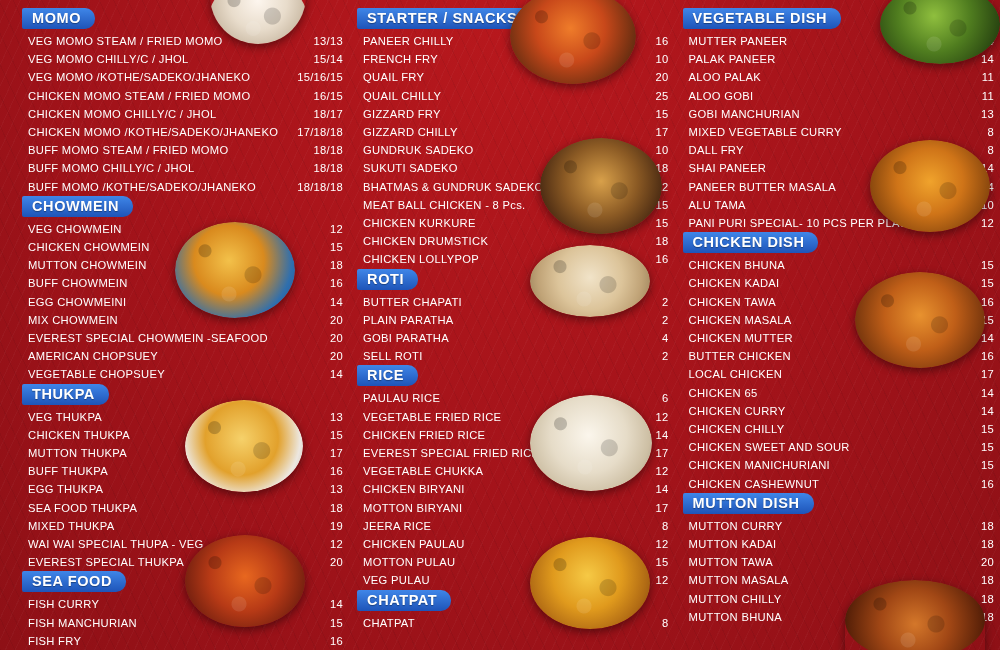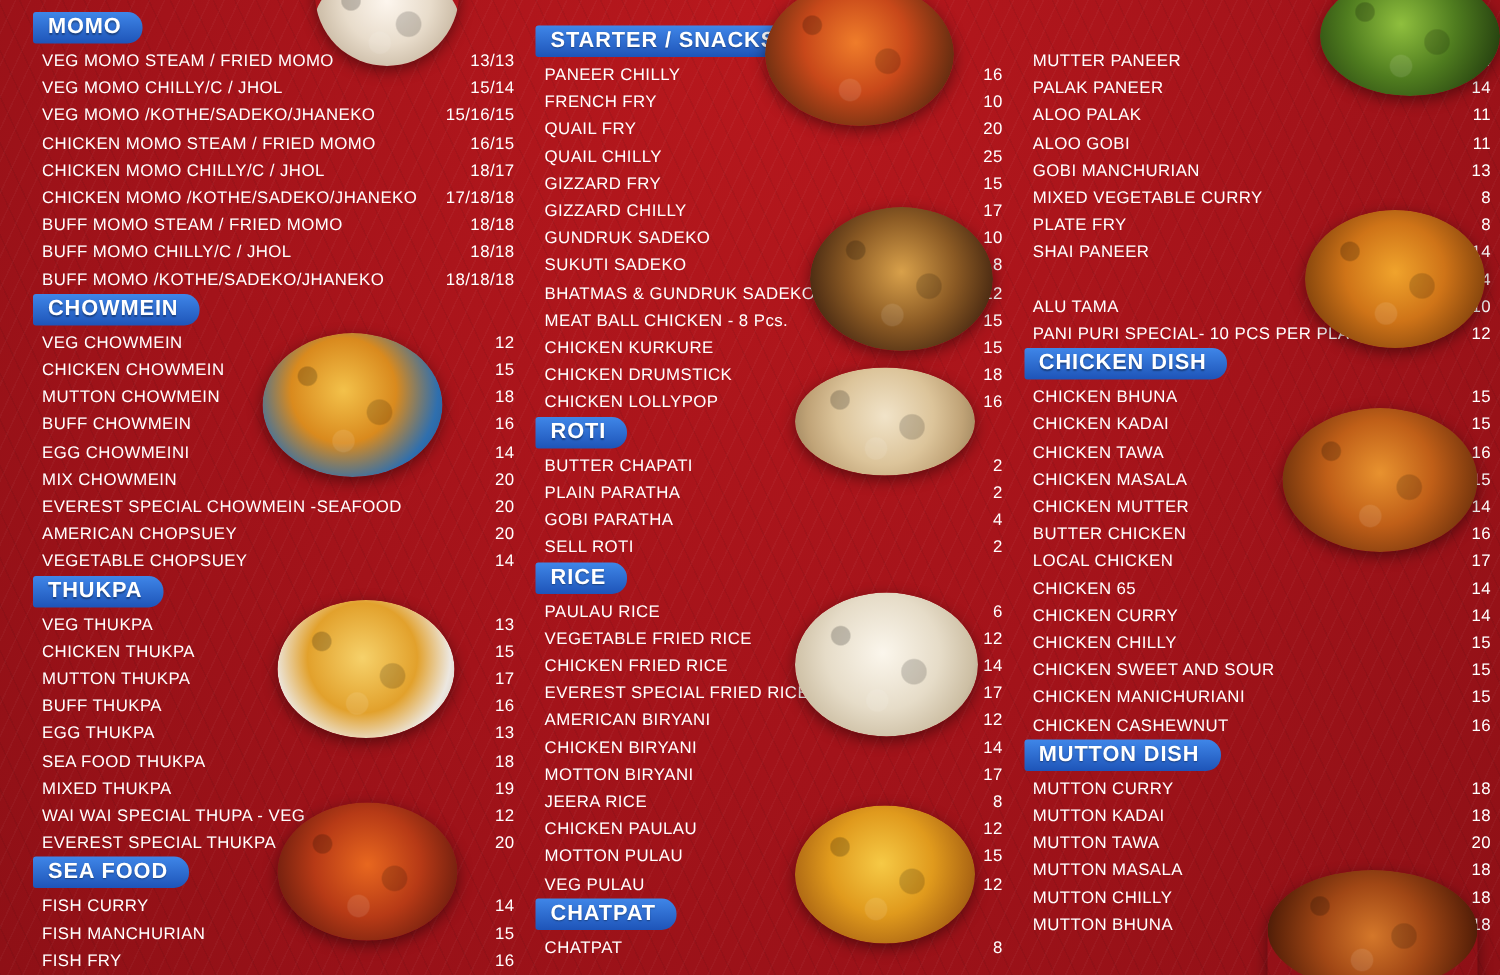--- a/index.html
+++ b/index.html
@@ -18,21 +18,20 @@
       repeating-linear-gradient(65deg, rgba(0,0,0,0.05) 0px, rgba(0,0,0,0.05) 1px, rgba(0,0,0,0) 1px, rgba(0,0,0,0) 13px),
       radial-gradient(ellipse at 50% 0%, #b8181d 0%, #a3131a 55%, #8e1016 100%);
     pointer-events:none;
   }
   .page{position:absolute;inset:0;}
 
   .columns{
     position:absolute;
     top:8px;left:0;right:0;bottom:0;
     display:flex;
-    align-items:center;
   }
   .col{position:relative;}
   .col-1{width:340px;padding-left:22px;}
   .col-2{width:330px;padding-left:8px;}
   .col-3{width:330px;padding-left:8px;}
 
   .section{position:relative;}
 
   .sec-head{
     display:inline-block;
@@ -417,21 +416,21 @@
               <span class="nm">CHICKEN FRIED RICE</span>
               <span class="sp"></span>
               <span class="pr">14</span>
             </li>
           <li class="row">
               <span class="nm">EVEREST SPECIAL FRIED RICE</span>
               <span class="sp"></span>
               <span class="pr">17</span>
             </li>
           <li class="row">
-              <span class="nm">AMERICAN BIRYANI</span>
+              <span class="nm">VEGETABLE CHUKKA</span>
               <span class="sp"></span>
               <span class="pr">12</span>
             </li>
           <li class="row">
               <span class="nm">CHICKEN BIRYANI</span>
               <span class="sp"></span>
               <span class="pr">14</span>
             </li>
           <li class="row">
               <span class="nm">MOTTON BIRYANI</span>
@@ -471,20 +470,21 @@
             </li>
 
         </ul>
       </div>
 
     </div>
 
     <div class="col col-3">
 
       <div class="section">
+        <div class="sec-head">VEGETABLE DISH</div>
         <ul class="items">
           <li class="row">
               <span class="nm">MUTTER PANEER</span>
               <span class="sp"></span>
               <span class="pr">14</span>
             </li>
           <li class="row">
               <span class="nm">PALAK PANEER</span>
               <span class="sp"></span>
               <span class="pr">14</span>
@@ -503,30 +503,31 @@
               <span class="nm">GOBI MANCHURIAN</span>
               <span class="sp"></span>
               <span class="pr">13</span>
             </li>
           <li class="row">
               <span class="nm">MIXED VEGETABLE CURRY</span>
               <span class="sp"></span>
               <span class="pr">8</span>
             </li>
           <li class="row">
-              <span class="nm">PLATE FRY</span>
+              <span class="nm">DALL FRY</span>
               <span class="sp"></span>
               <span class="pr">8</span>
             </li>
           <li class="row">
               <span class="nm">SHAI PANEER</span>
               <span class="sp"></span>
               <span class="pr">14</span>
             </li>
           <li class="row">
+              <span class="nm">PANEER BUTTER MASALA</span>
               <span class="sp"></span>
               <span class="pr">14</span>
             </li>
           <li class="row">
               <span class="nm">ALU TAMA</span>
               <span class="sp"></span>
               <span class="pr">10</span>
             </li>
           <li class="row">
               <span class="nm">PANI PURI SPECIAL- 10 PCS PER PLATE</span>

